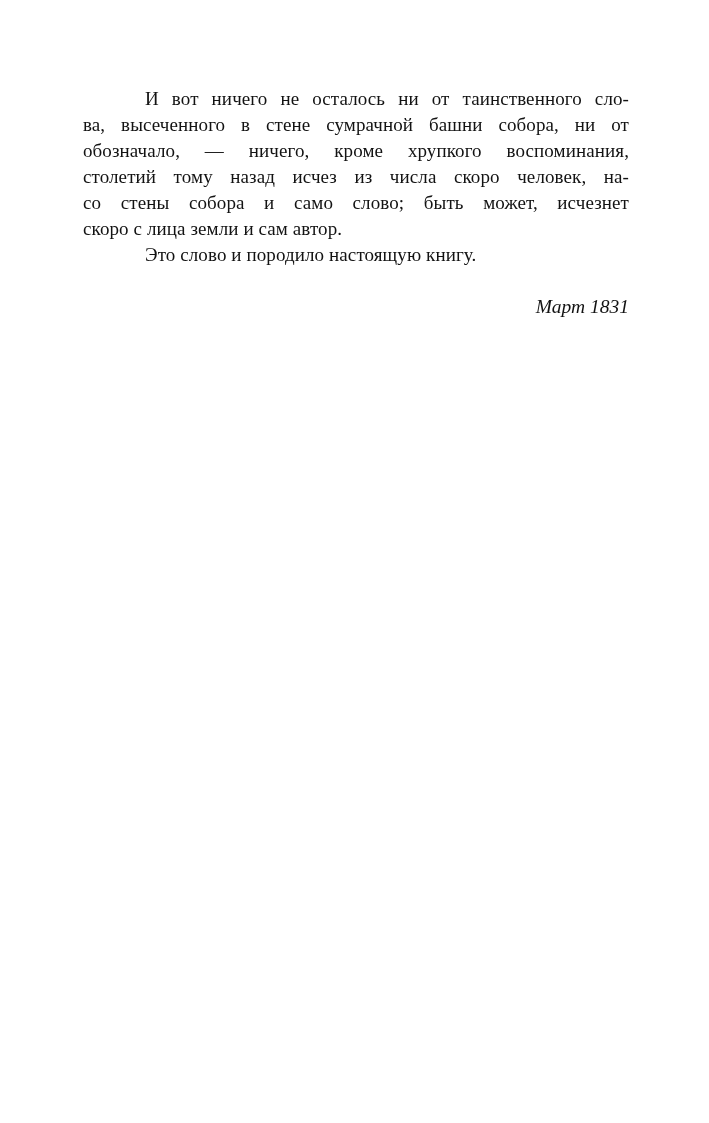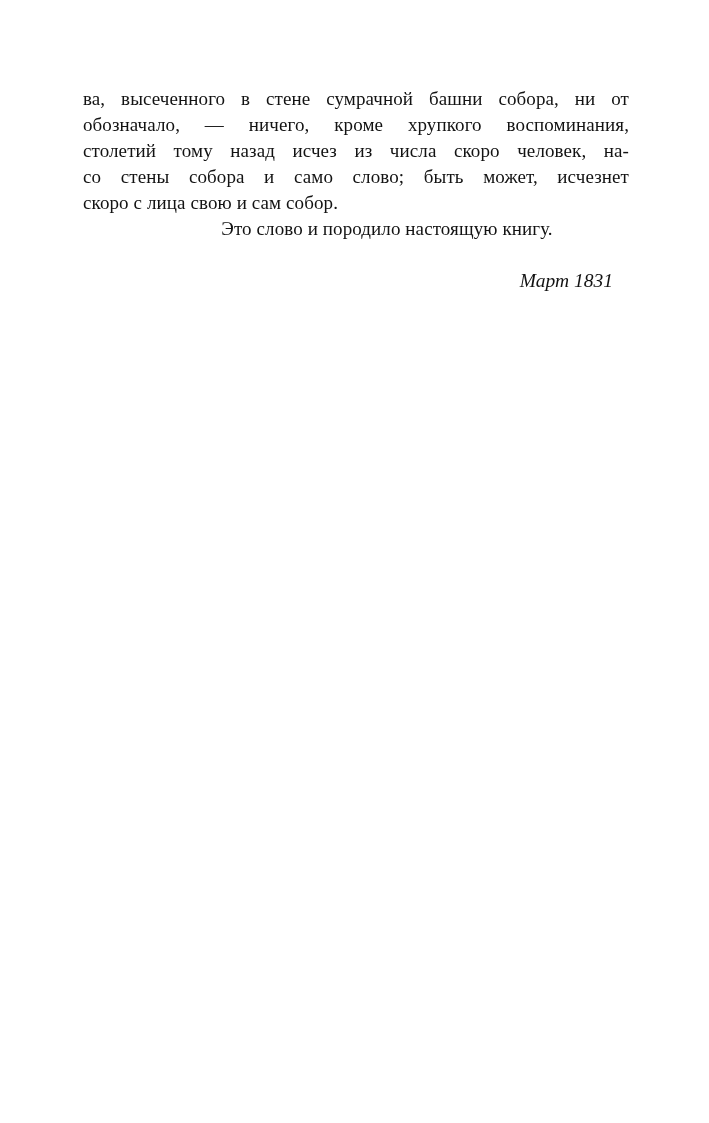--- a/index.html
+++ b/index.html
@@ -28,42 +28,42 @@
     line-height: 26px;
     letter-spacing: 0.1px;
     text-align: left;
   }
   .just {
     text-align: justify;
     text-align-last: justify;
   }
   .indent {
     text-indent: 62px;
-    text-align: center;
   }
   .date {
-    margin: 26px 16px 0 0;
+    margin: 26px 0 0 0;
     font-size: 19.5px;
     line-height: 26px;
     text-align: right;
     font-style: italic;
   }
 </style>
 </head>
 <body>
 
 <div class="page">
   <div class="text-block">
 
     <div>
+      <p class="line just indent">И вот ничего не осталось ни от таинственного сло-</p>
       <p class="line just">ва, высеченного в стене сумрачной башни собора, ни от</p>
       <p class="line just">обозначало, — ничего, кроме хрупкого воспоминания,</p>
       <p class="line just">столетий тому назад исчез из числа скоро человек, на-</p>
       <p class="line just">со стены собора и само слово; быть может, исчезнет</p>
-      <p class="line">скоро с лица свою и сам собор.</p>
+      <p class="line">скоро с лица земли и сам автор.</p>
     </div>
 
     <div>
       <p class="line indent">Это слово и породило настоящую книгу.</p>
     </div>
 
     <p class="date">Март 1831</p>
 
   </div>
 </div>

